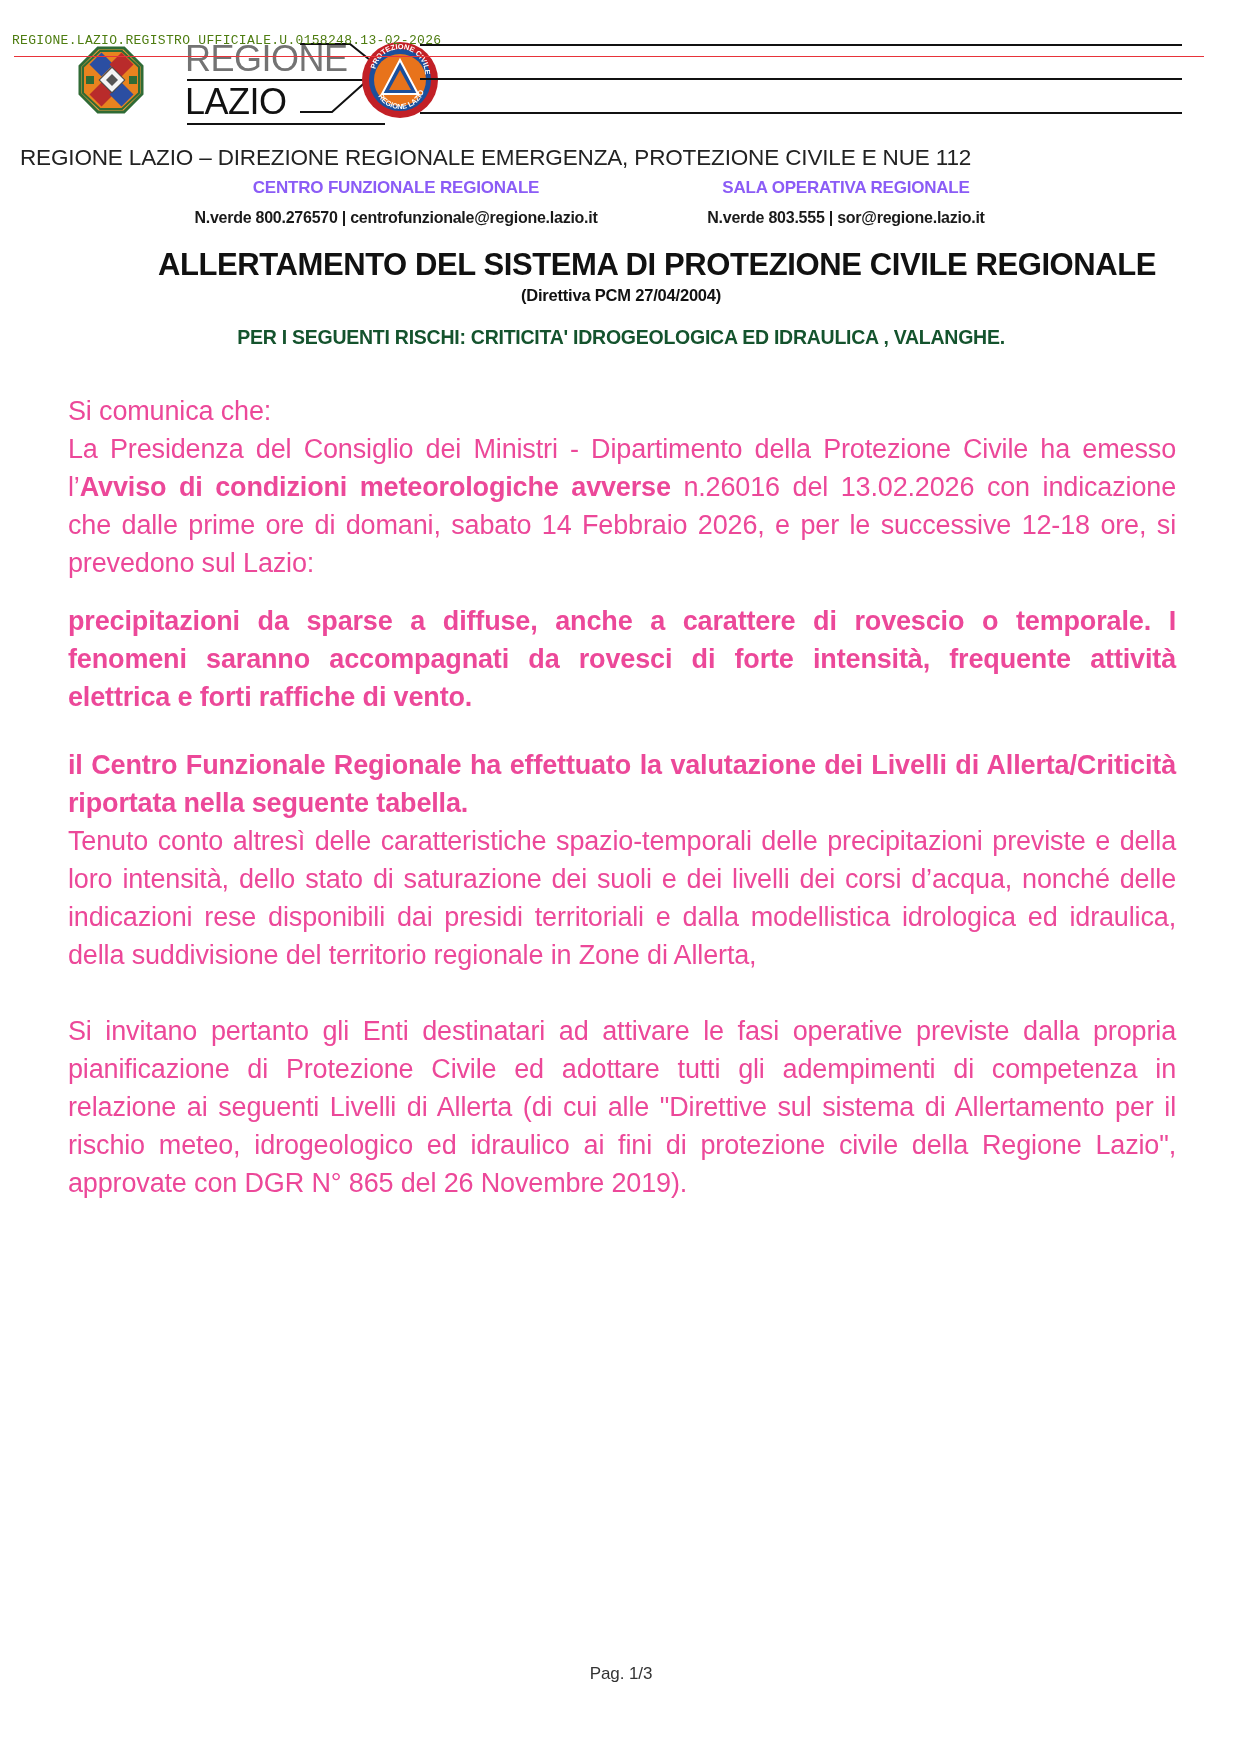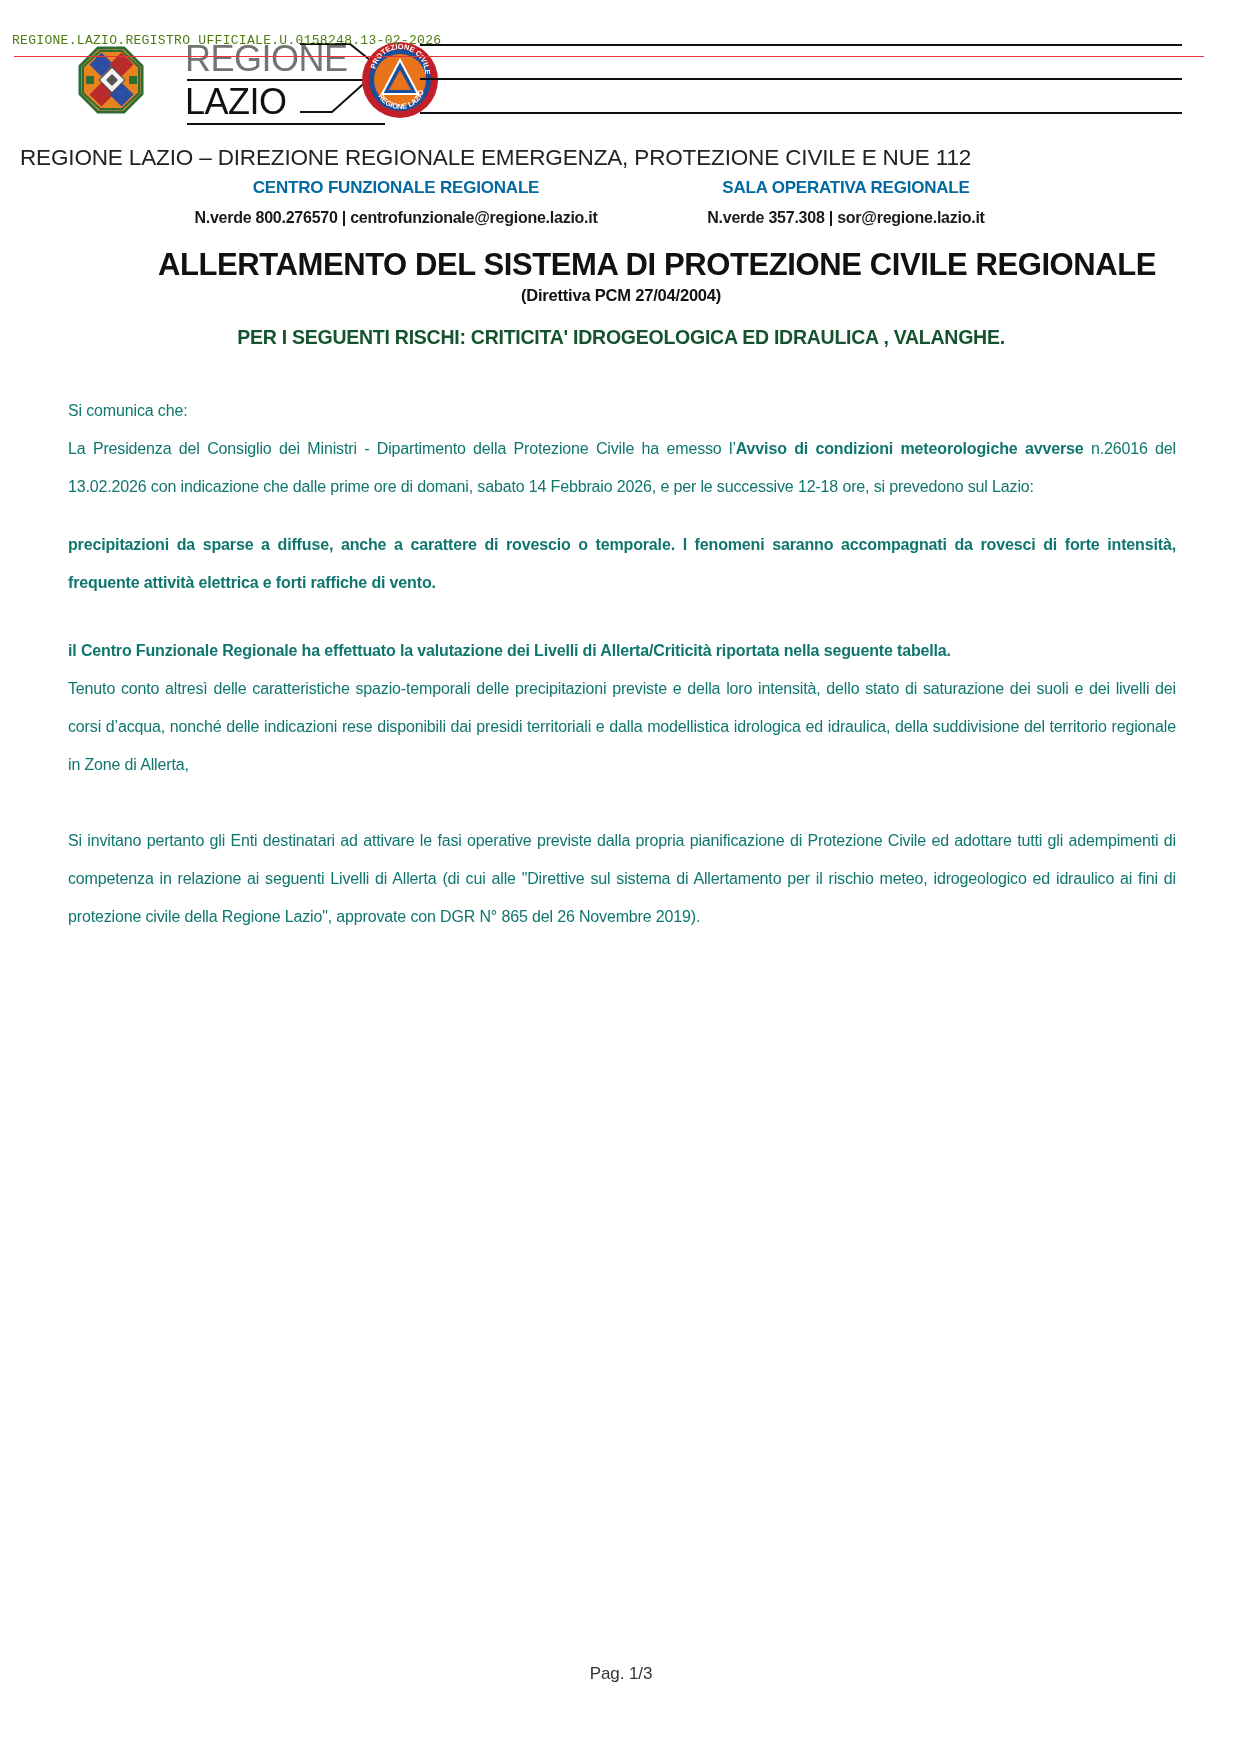--- a/index.html
+++ b/index.html
@@ -155,21 +155,21 @@
   }
   .office-col {
     width: 430px;
     text-align: center;
   }
   .office-col.left  { margin-right: 20px; }
   .office-name {
     font-size: 17px;
     font-weight: bold;
     letter-spacing: -0.2px;
-    color: #0369a1;
+    color: #8b5cf6;
   }
   .office-contact {
     margin-top: 11px;
     font-size: 16px;
     font-weight: bold;
     letter-spacing: -0.25px;
     color: #1a1a1a;
   }
 
   
@@ -209,23 +209,23 @@
   }
 
   
   .body-wrap {
     position: absolute;
     top: 392px;
     left: 68px;
     width: 1108px;
   }
   .para {
-    font-size: 16px;
+    font-size: 27px;
     line-height: 38px;
-    color: #0f766e;
+    color: #ec4899;
     text-align: justify;
     letter-spacing: -0.15px;
     margin: 0;
   }
   .para.nojust { text-align: left; }
   .para b, .para strong { font-weight: bold; }
   .spacer-20 { height: 20px; }
   .spacer-30 { height: 30px; }
   .spacer-38 { height: 38px; }
 
@@ -307,21 +307,21 @@
 
   <div class="org-title">REGIONE LAZIO – DIREZIONE REGIONALE EMERGENZA, PROTEZIONE CIVILE E NUE 112</div>
 
   <div class="offices">
     <div class="office-col left">
       <div class="office-name">CENTRO FUNZIONALE REGIONALE</div>
       <div class="office-contact">N.verde 800.276570 | centrofunzionale@regione.lazio.it</div>
     </div>
     <div class="office-col">
       <div class="office-name">SALA OPERATIVA REGIONALE</div>
-      <div class="office-contact">N.verde 357.308 | sor@regione.lazio.it</div>
+      <div class="office-contact">N.verde 803.555 | sor@regione.lazio.it</div>
     </div>
   </div>
 
   <div class="doc-title">ALLERTAMENTO DEL SISTEMA DI PROTEZIONE CIVILE REGIONALE</div>
   <div class="doc-subtitle">(Direttiva PCM 27/04/2004)</div>
   <div class="doc-risks">PER I SEGUENTI RISCHI: CRITICITA' IDROGEOLOGICA ED IDRAULICA , VALANGHE.</div>
 
   <div class="body-wrap">
 
     <p class="para nojust">Si comunica che:</p>

